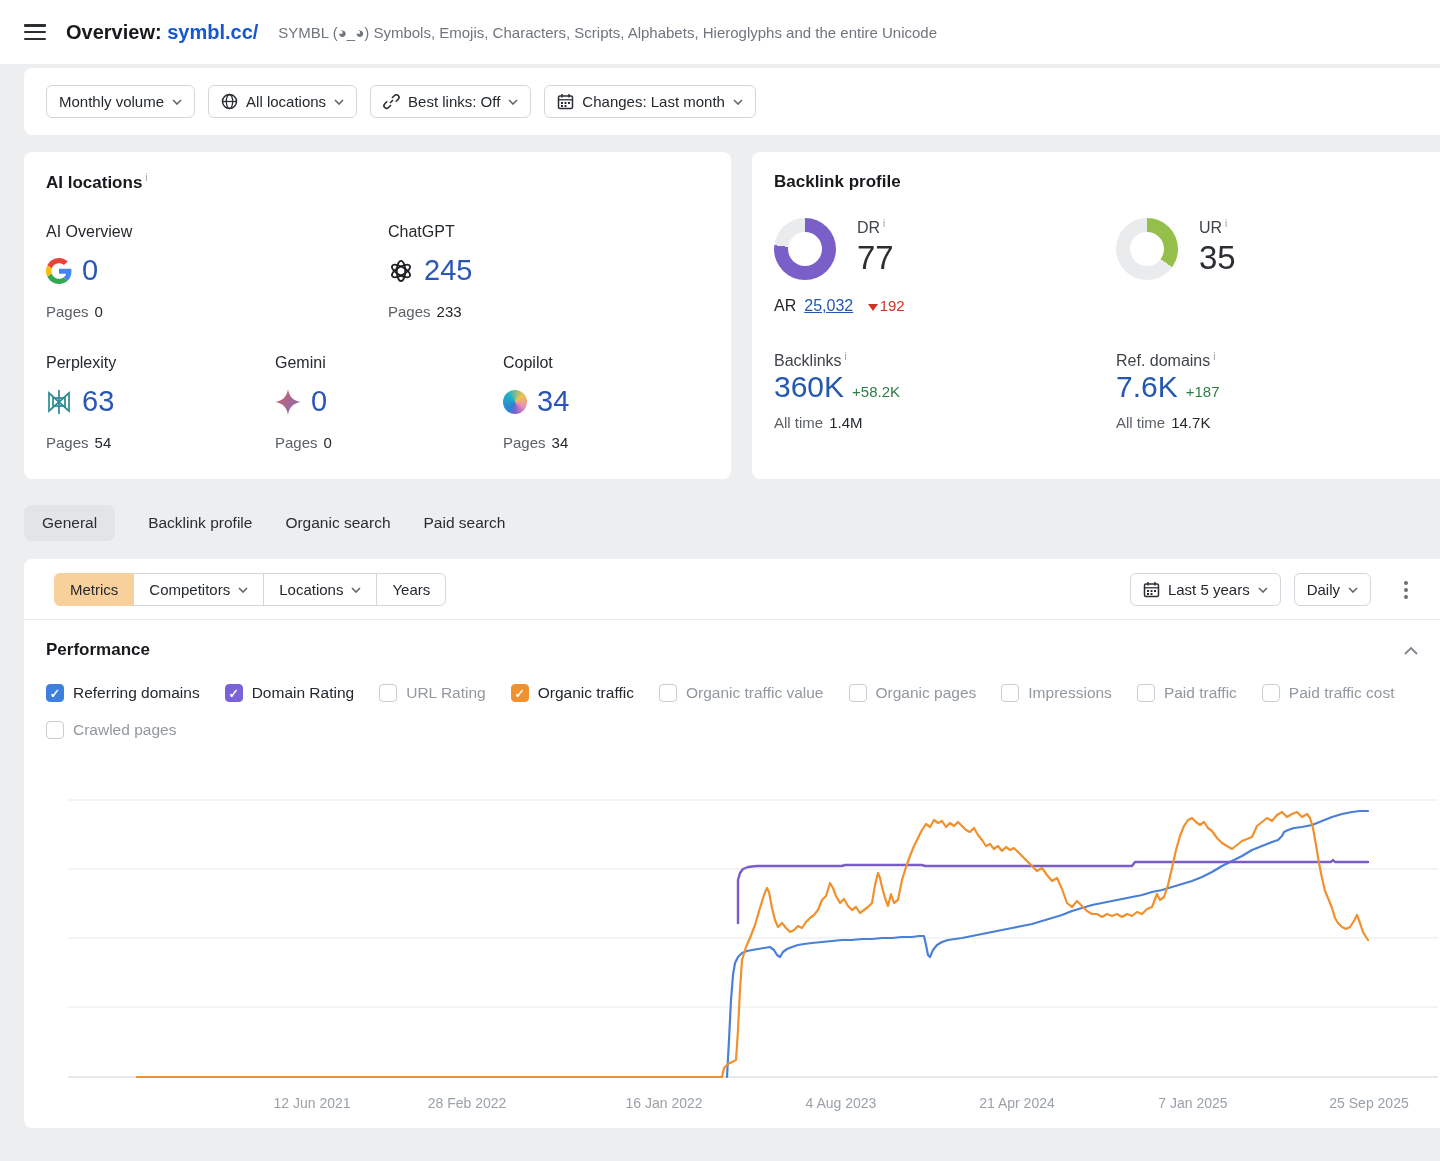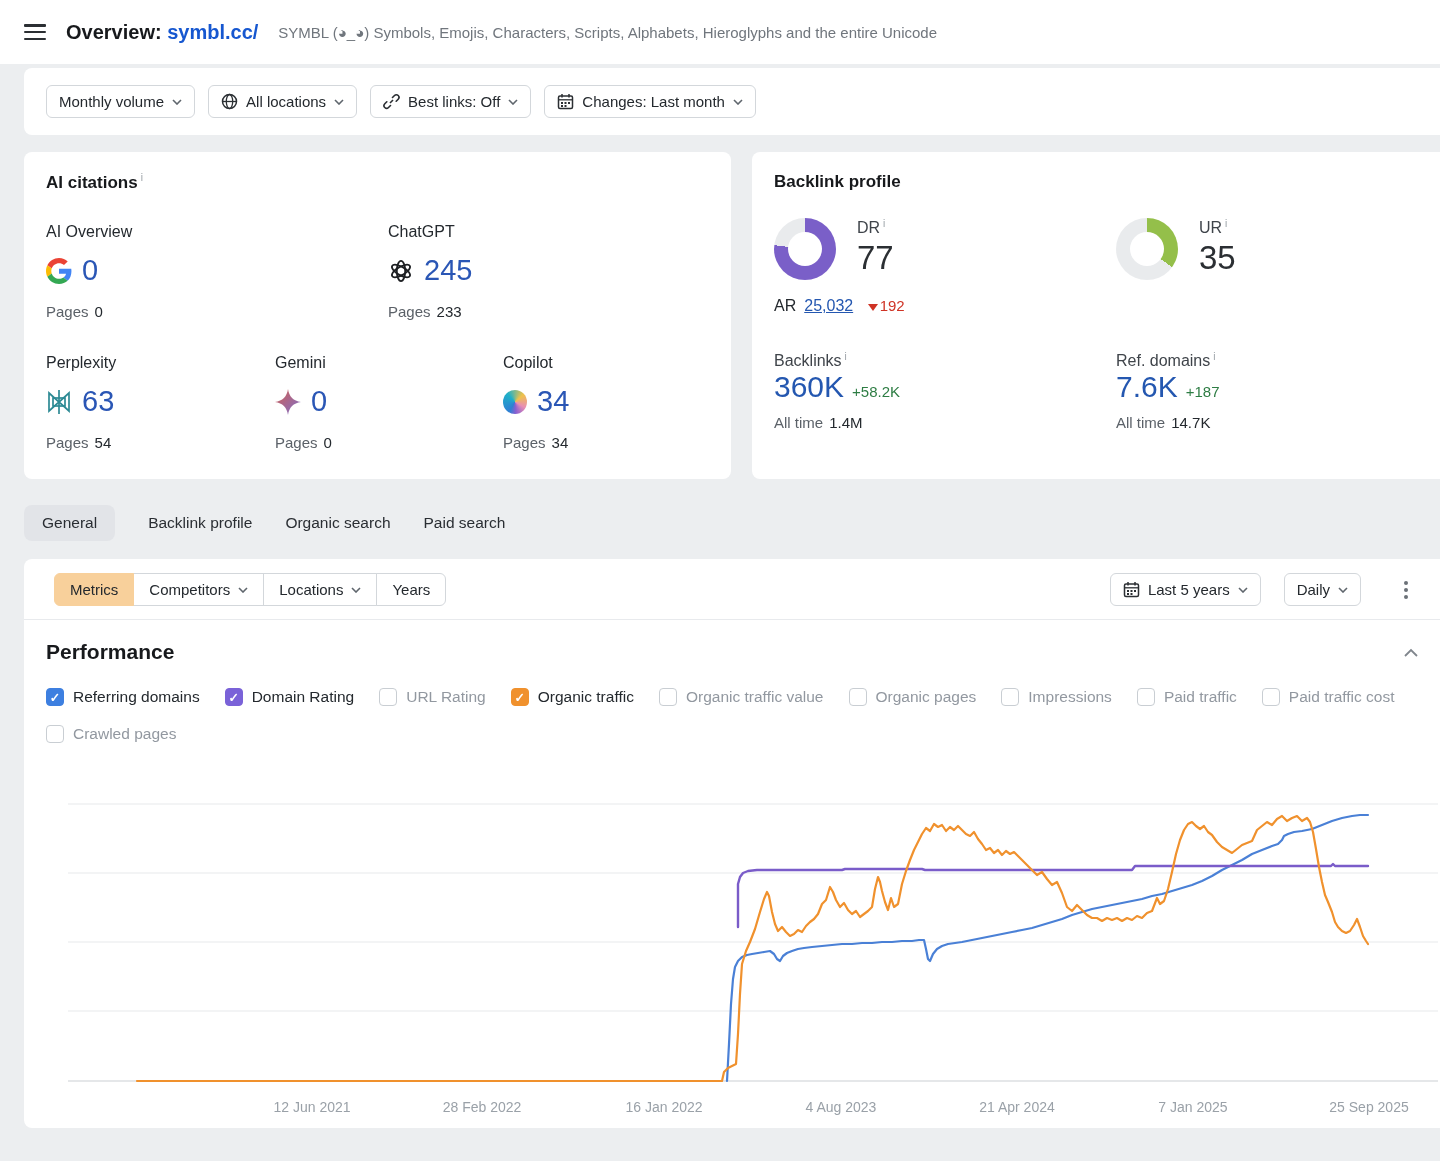--- a/index.html
+++ b/index.html
@@ -71,27 +71,27 @@
   .tab.active { background:#e2e4e8; border-radius:8px; padding:9px 18px; }
 
   
   .main-card { background:#fff; margin:18px 0 0 24px; width:1416px; border-radius:8px 0 0 8px; height:569px; }
   .toolbar { display:flex; justify-content:space-between; align-items:center; padding:14px 22px 13px 22px; }
   .seg { display:flex; }
   .seg .btn { border-radius:0; margin-left:-1px; padding:7px 15px; }
   .seg .btn:first-child { border-radius:6px 0 0 6px; margin-left:8px;text-align:right; }
   .seg .btn:last-child { border-radius:0 6px 6px 0; }
   .seg .btn.active { background:#f8d09b; border-color:#f8d09b; position:relative; z-index:1; border-radius:6px 0 0 6px; }
-  .toolbar-right { display:flex; align-items:center; gap:23px; }
+  .toolbar-right { display:flex; align-items:center; gap:13px; }
   .kebab { width:24px; height:24px; display:flex; align-items:center; justify-content:center; cursor:pointer; margin-left:10px; }
   .divider { border-top:1px solid #e8eaed; }
 
   .perf { padding:20px 22px 0 22px; }
   .perf-head { display:flex; justify-content:space-between; align-items:center; }
-  .perf-title { font-size:21px; font-weight:bold; color:#17191c; }
+  .perf-title { font-size:17px; font-weight:bold; color:#17191c; }
   .collapse { cursor:pointer; }
 
   .cb-wrap { display:flex; flex-wrap:wrap; column-gap:25px; row-gap:19px; margin-top:24px; width:1380px; }
   .cb-item { display:flex; align-items:center; gap:9px; cursor:pointer; }
   .cb-box { width:18px; height:18px; border:1.5px solid #c9ced3; border-radius:4px; background:#fff;
             display:flex; align-items:center; justify-content:center; color:#fff; font-size:12.5px; font-weight:bold; flex:none; }
   .cb-label { font-size:15.5px; color:#9298a0; }
   .cb-item.on .cb-label { color:#24292e; }
 
   .chart { position:relative; margin:26px 0 0 22px; width:1372px; }
@@ -173,21 +173,21 @@
         <svg width="10" height="6" viewBox="0 0 10 6">
           <polyline points="1,1 5,5 9,1" fill="none" stroke="#5f666d" stroke-width="1.6"></polyline>
         </svg>
       </span>
   </button>
 </section>
 
 <div class="cards-row">
 
   <section class="card ai-card">
-    <div class="card-title"><span>AI citations</span><sup class="info">i</sup></div>
+    <div class="card-title"><span>AI locations</span><sup class="info">i</sup></div>
     <div class="ai-grid-row">
       <div class="ai-item w342">
         <div class="ai-name">AI Overview</div>
         <div class="ai-val">
           <svg class="icon26" viewBox="0 0 48 48">
               <path fill="#EA4335" d="M24 9.5c3.54 0 6.71 1.22 9.21 3.6l6.85-6.85C35.9 2.38 30.47 0 24 0 14.62 0 6.51 5.38 2.56 13.22l7.98 6.19C12.43 13.72 17.74 9.5 24 9.5z"></path>
               <path fill="#4285F4" d="M46.98 24.55c0-1.57-.15-3.09-.38-4.55H24v9.02h12.94c-.58 2.96-2.26 5.48-4.78 7.18l7.73 6c4.51-4.18 7.09-10.36 7.09-17.65z"></path>
               <path fill="#FBBC05" d="M10.53 28.59c-.48-1.45-.76-2.99-.76-4.59s.27-3.14.76-4.59l-7.98-6.19C.92 16.46 0 20.12 0 24c0 3.88.92 7.54 2.56 10.78l7.97-6.19z"></path>
               <path fill="#34A853" d="M24 48c6.48 0 11.93-2.13 15.89-5.81l-7.73-6c-2.15 1.45-4.92 2.3-8.16 2.3-6.26 0-11.57-4.22-13.47-9.91l-7.98 6.19C6.51 42.62 14.62 48 24 48z"></path>
             </svg>
@@ -421,21 +421,21 @@
         <line x1="0" y1="104" x2="1370" y2="104" stroke="#e7e9eb" stroke-width="1"></line>
         <line x1="0" y1="173" x2="1370" y2="173" stroke="#e7e9eb" stroke-width="1"></line>
         <line x1="0" y1="242" x2="1370" y2="242" stroke="#e7e9eb" stroke-width="1"></line>
         <line x1="0" y1="312" x2="1370" y2="312" stroke="#dcdfe2" stroke-width="1.5"></line>
         <polyline fill="none" stroke="#4a80d6" stroke-width="2.2" stroke-linejoin="round" stroke-linecap="round" points="659,312 661,275 663,235 665,210 667,198 670,192 674,188 679,186 684,185 690,184 696,183 702,182 706,185 709,190 712,192 715,187 719,184 724,182 730,180 736,179 744,178 754,177 764,176 774,175 784,175 794,174 804,174 814,173 824,173 834,172 844,172 851,171 856,171 858,180 860,190 862,192 865,185 869,180 874,177 880,175 887,174 894,173 904,171 914,169 924,167 934,165 944,163 954,161 964,159 974,156 984,153 994,150 1004,146 1014,143 1024,140 1034,138 1044,136 1054,134 1064,132 1074,130 1084,127 1094,125 1104,122 1114,119 1124,116 1134,112 1144,107 1154,101 1164,96 1174,91 1184,85 1194,81 1204,77 1210,75 1214,71 1216,67 1220,65 1226,63 1234,62 1244,60 1254,56 1264,52 1274,49 1284,47 1292,46 1300,46"></polyline>
         <polyline fill="none" stroke="#7a5cc9" stroke-width="2.4" stroke-linejoin="round" stroke-linecap="round" points="670,158 670,115 672,108 675,104 680,102 689,101 774,101 777,100 854,100 857,101 914,101 1064,101 1067,97 1263,97 1265,95 1267,97 1300,97"></polyline>
         <polyline fill="none" stroke="#f0912d" stroke-width="2.2" stroke-linejoin="round" stroke-linecap="round" points="69,312 654,312 656,303 660,299 664,297 668,295 670,265 672,225 674,195 678,182 682,173 687,160 692,143 696,130 699,123 701,127 704,143 707,155 710,162 714,158 718,163 722,167 726,165 730,161 734,163 738,157 742,153 746,150 750,145 754,135 758,131 762,118 765,123 768,131 772,138 776,134 780,141 784,145 788,142 792,148 796,145 800,142 804,138 807,120 810,108 812,113 814,122 817,133 820,141 823,129 826,138 830,135 834,115 838,102 842,91 846,81 850,73 854,65 858,59 862,62 866,55 870,58 874,56 878,62 882,58 886,61 890,57 894,61 898,65 902,67 906,63 910,70 914,75 918,81 922,79 926,84 930,81 934,86 938,82 942,85 946,83 950,87 954,91 959,96 964,101 969,106 974,103 979,110 984,116 989,113 994,124 999,138 1004,142 1009,136 1014,141 1019,146 1024,149 1029,149 1034,152 1039,149 1044,151 1049,149 1054,152 1059,149 1064,151 1069,147 1074,149 1079,144 1084,142 1089,129 1092,135 1096,132 1100,120 1104,103 1108,85 1112,71 1116,61 1120,55 1124,53 1128,57 1132,60 1136,57 1140,63 1144,66 1149,73 1154,78 1159,81 1164,84 1169,80 1174,76 1179,74 1184,72 1189,61 1194,57 1199,53 1204,56 1209,50 1214,47 1219,52 1224,49 1229,47 1234,52 1239,49 1242,53 1245,63 1248,80 1251,98 1254,113 1257,126 1260,133 1264,143 1267,153 1270,158 1274,162 1278,164 1282,162 1286,156 1289,150 1292,158 1295,167 1298,172 1300,175"></polyline>
       </svg>
       <div class="xlabels">
         <span style="left:244px">12 Jun 2021</span>
-        <span style="left:414px">28 Feb 2022</span>
+        <span style="left:399px">28 Feb 2022</span>
         <span style="left:596px">16 Jan 2022</span>
         <span style="left:773px">4 Aug 2023</span>
         <span style="left:949px">21 Apr 2024</span>
         <span style="left:1125px">7 Jan 2025</span>
         <span style="left:1301px">25 Sep 2025</span>
       </div>
     </div>
   </div>
 </section>
 

